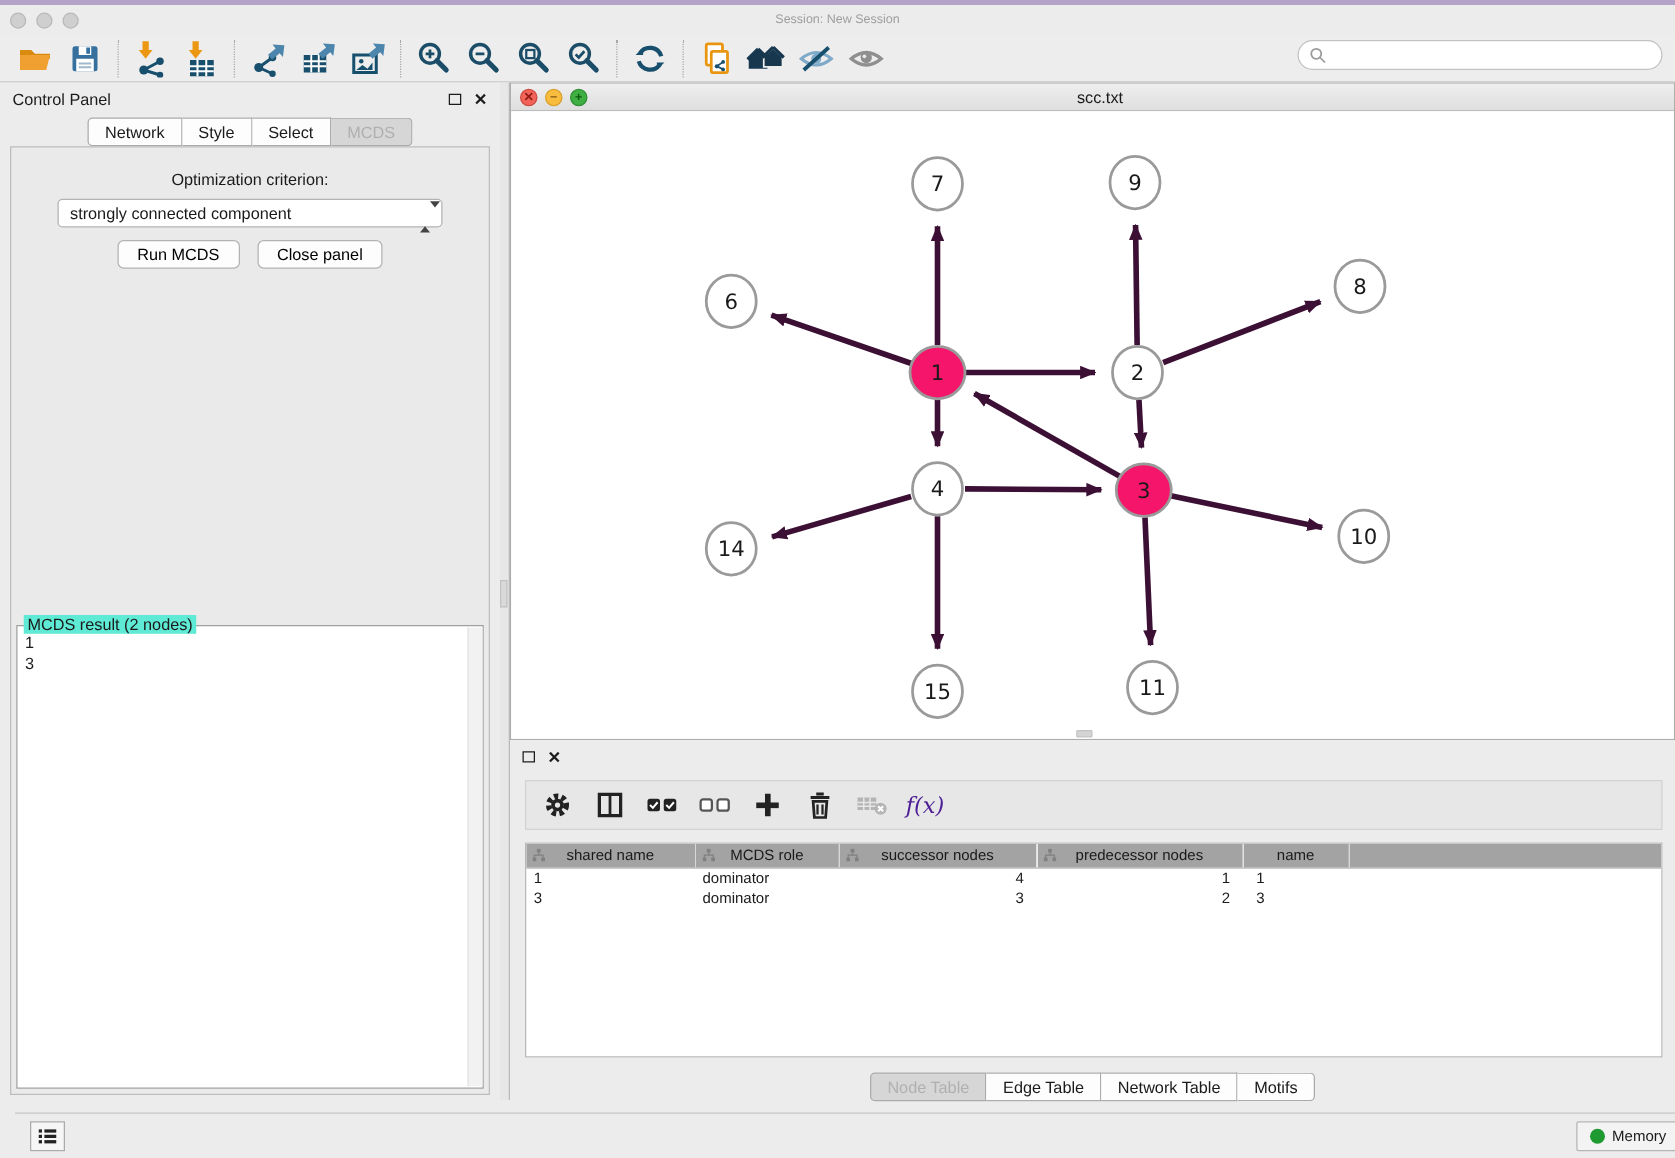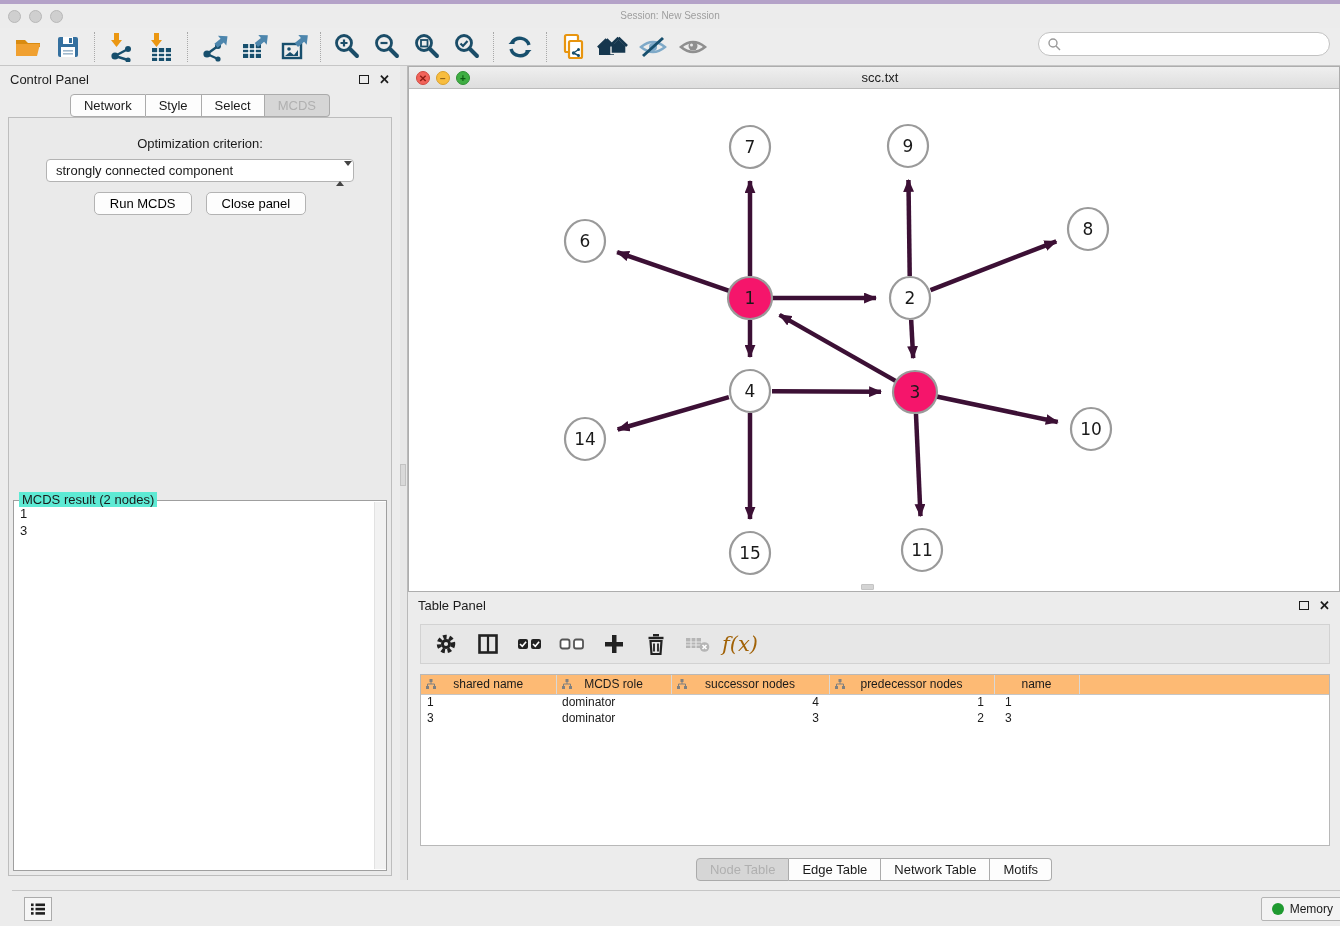--- a/index.html
+++ b/index.html
@@ -62,24 +62,24 @@
   #net-close { left:7px;  background:#f2635a; border:1px solid #cf4a41; color:#8e1b13; }
   #net-min   { left:27px; background:#f8bd3e; border:1px solid #d9a02c; color:#8f6316; }
   #net-max   { left:47px; background:#3fae43; border:1px solid #2f8f34; color:#0b5b11; }
   #net-canvas { position:relative; width:930px; height:502px; background:#fff; }
   #h-handle { position:absolute; left:452px; bottom:1px; width:13px; height:6px; background:#d4d4d4; border:1px solid #c4c4c4; border-radius:1px; }
 
   
   #table-panel { left:408px; top:592px; width:932px; height:298px; background:#ececec; }
   #tp-toolbar { position:absolute; left:12px; top:32px; right:10px; height:40px; background:#e7e7e7; border:1px solid #d2d2d2; display:flex; align-items:center; padding-left:8px; gap:8px; }
   #tp-toolbar .tbi { width:34px; }
-  .fx-label { font-family:"DejaVu Serif", serif; font-style:italic; font-size:21px; color:#a16207; }
+  .fx-label { font-family:"DejaVu Serif", serif; font-style:italic; font-size:18px; color:#4c1d95; }
   #tp-table { position:absolute; left:12px; top:82px; right:10px; height:172px; background:#fff; border:1px solid #b8b8b8; overflow:hidden; }
   table { border-collapse:collapse; table-layout:fixed; width:100%; font-size:12px; }
-  thead th { height:19px; background:#fdba74; border-right:1px solid #d8d8d8; border-bottom:1px solid #c6c6c6; font-weight:normal; font-size:12px; position:relative; }
+  thead th { height:19px; background:#a3a3a3; border-right:1px solid #d8d8d8; border-bottom:1px solid #c6c6c6; font-weight:normal; font-size:12px; position:relative; }
   thead th .hicon { position:absolute; left:5px; top:4px; }
   tbody td { height:16px; padding:0 6px; white-space:nowrap; overflow:hidden; }
   td.num { text-align:right; padding-right:10px; }
   td.left-pad { padding-left:11px; }
   #tp-tabs { position:absolute; left:0; bottom:9px; width:100%;margin-top:32px; }
 
   
   #status-bar { left:12px; top:890px; width:1340px; height:36px; background:#ececec; border-top:1px solid #c6c6c6; }
   #list-btn { position:absolute; left:12px; top:6px; width:28px; height:24px; background:#f6f6f6; border:1px solid #ababab; display:flex; align-items:center; justify-content:center; }
   #memory-btn { position:absolute; right:8px; top:6px; height:24px; background:#f3f3f3; border:1px solid #b5b5b5; border-radius:2px; display:flex; align-items:center; padding:0 10px; gap:6px; font-size:12px; }
@@ -328,21 +328,20 @@
         <text x="176" y="356" text-anchor="middle" font-family="&quot;DejaVu Sans&quot;, sans-serif" font-size="17" fill="#1a1a1a">14</text>
         <ellipse cx="341" cy="464" rx="20" ry="21" fill="#ffffff" stroke="#9a9a9a" stroke-width="2.2"></ellipse>
         <text x="341" y="470" text-anchor="middle" font-family="&quot;DejaVu Sans&quot;, sans-serif" font-size="17" fill="#1a1a1a">15</text>
       </svg>
   </div>
   <div id="h-handle"></div>
 </div>
 
 <div id="table-panel" class="abs">
   <div class="panel-header">
-    <span class="ph-title">Table Panel</span>
     <span class="float-btn"></span>
     <span class="close-x">✕</span>
   </div>
   <div id="tp-toolbar">
     <span class="tbi">
       <svg width="22" height="22" viewBox="0 0 22 22">
           <circle cx="11" cy="11" r="7" fill="none" stroke="#222" stroke-width="4.5" stroke-dasharray="3.4 2.6"></circle>
           <circle cx="11" cy="11" r="5" fill="#222"></circle>
           <circle cx="11" cy="11" r="2.1" fill="#e7e7e7"></circle>
         </svg>

